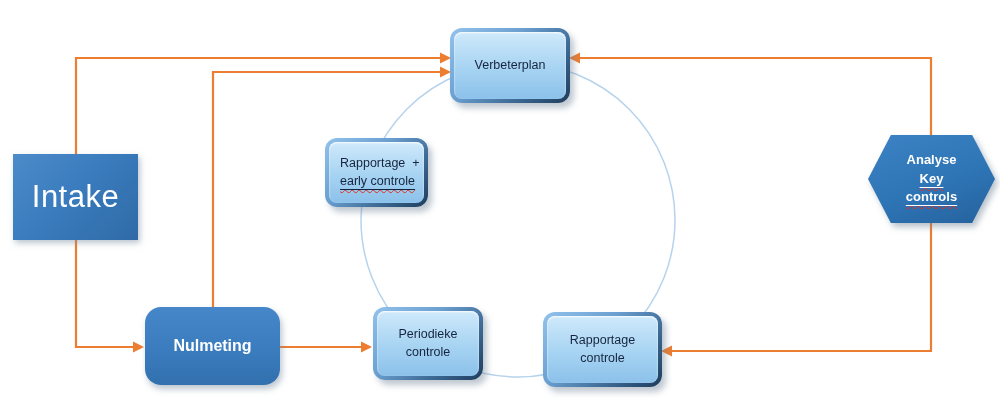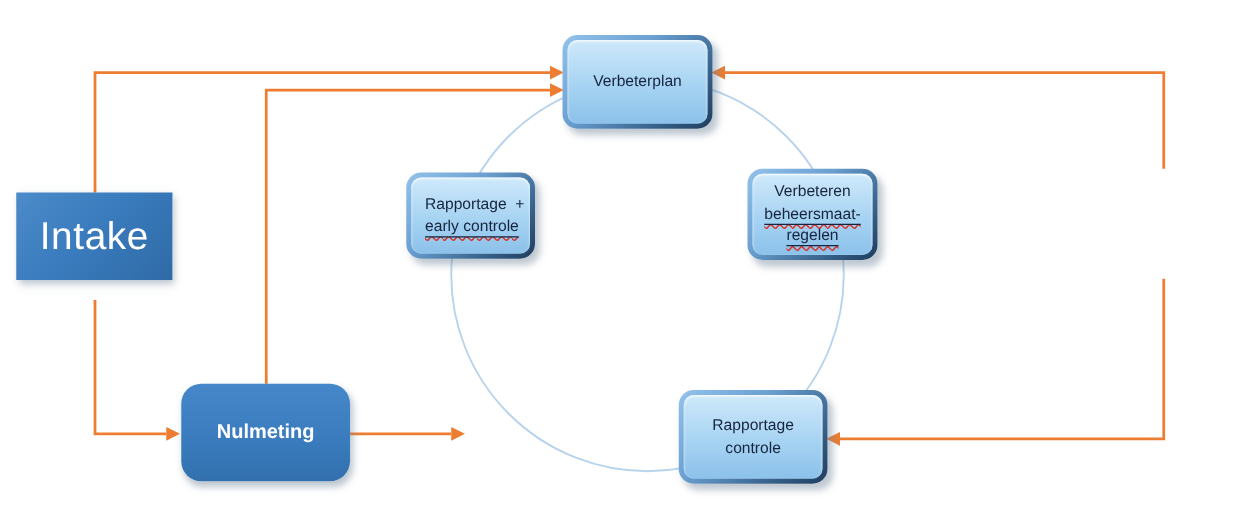--- a/index.html
+++ b/index.html
@@ -8,21 +8,21 @@
     font-family:"Liberation Sans",sans-serif;
   }
   .layer{position:absolute;left:0;top:0;width:1000px;height:413px;pointer-events:none;}
 
   
   .bluebox{
     position:absolute;display:flex;align-items:center;justify-content:center;
     color:#fff;
   }
   .intake{
-    left:13px;top:154px;width:125px;height:70px;
+    left:13px;top:154px;width:125px;height:86px;
     background:linear-gradient(135deg,#4d8bc9 0%,#3a7cbe 45%,#2f6aa6 100%);
     box-shadow:2px 3px 6px rgba(120,140,160,.5);
     font-size:31px;letter-spacing:.5px;justify-content:center;
   }
   .nulmeting{
     left:145px;top:307px;width:135px;height:78px;border-radius:16px;
     background:linear-gradient(180deg,#4587c8 0%,#3a7cbe 55%,#3270ae 100%);
     box-shadow:2px 4px 6px rgba(120,140,160,.5);
     font-size:16px;font-weight:bold;
   }
@@ -112,30 +112,36 @@
     </div>
   </div>
 
   <div class="cyc rapportage" style="z-index:2">
     <div class="inner">
       <span class="ln keep">Rapportage&nbsp; +</span>
       <span class="ln"><span class="wavy"><span class="solid">early controle</span></span></span>
     </div>
   </div>
 
-  <div class="cyc verbeteren" style="z-index:2">
+
+  <div class="cyc periodieke" style="z-index:2">
     <div class="inner">
-      <span class="ln">Verbeteren</span>
-      <span class="ln"><span class="wavy"><span class="solid">beheersmaat-</span></span></span>
-      <span class="ln"><span class="wavy"><span class="solid">regelen</span></span></span>
+      <span class="ln">Periodieke</span>
+      <span class="ln">controle</span>
     </div>
   </div>
-
 
   <div class="cyc uitbreiden" style="z-index:2">
     <div class="inner">
       <span class="ln">Rapportage</span>
       <span class="ln">controle</span>
     </div>
   </div>
 
+  <div class="hexwrap" style="z-index:2">
+    <div class="hex">
+      <span class="ln">Analyse</span>
+      <span class="ln"><span class="wavy"><span class="solid">Key</span></span></span>
+      <span class="ln"><span class="wavy"><span class="solid">controls</span></span></span>
+    </div>
+  </div>
 
 </div>
 
 </body></html>

